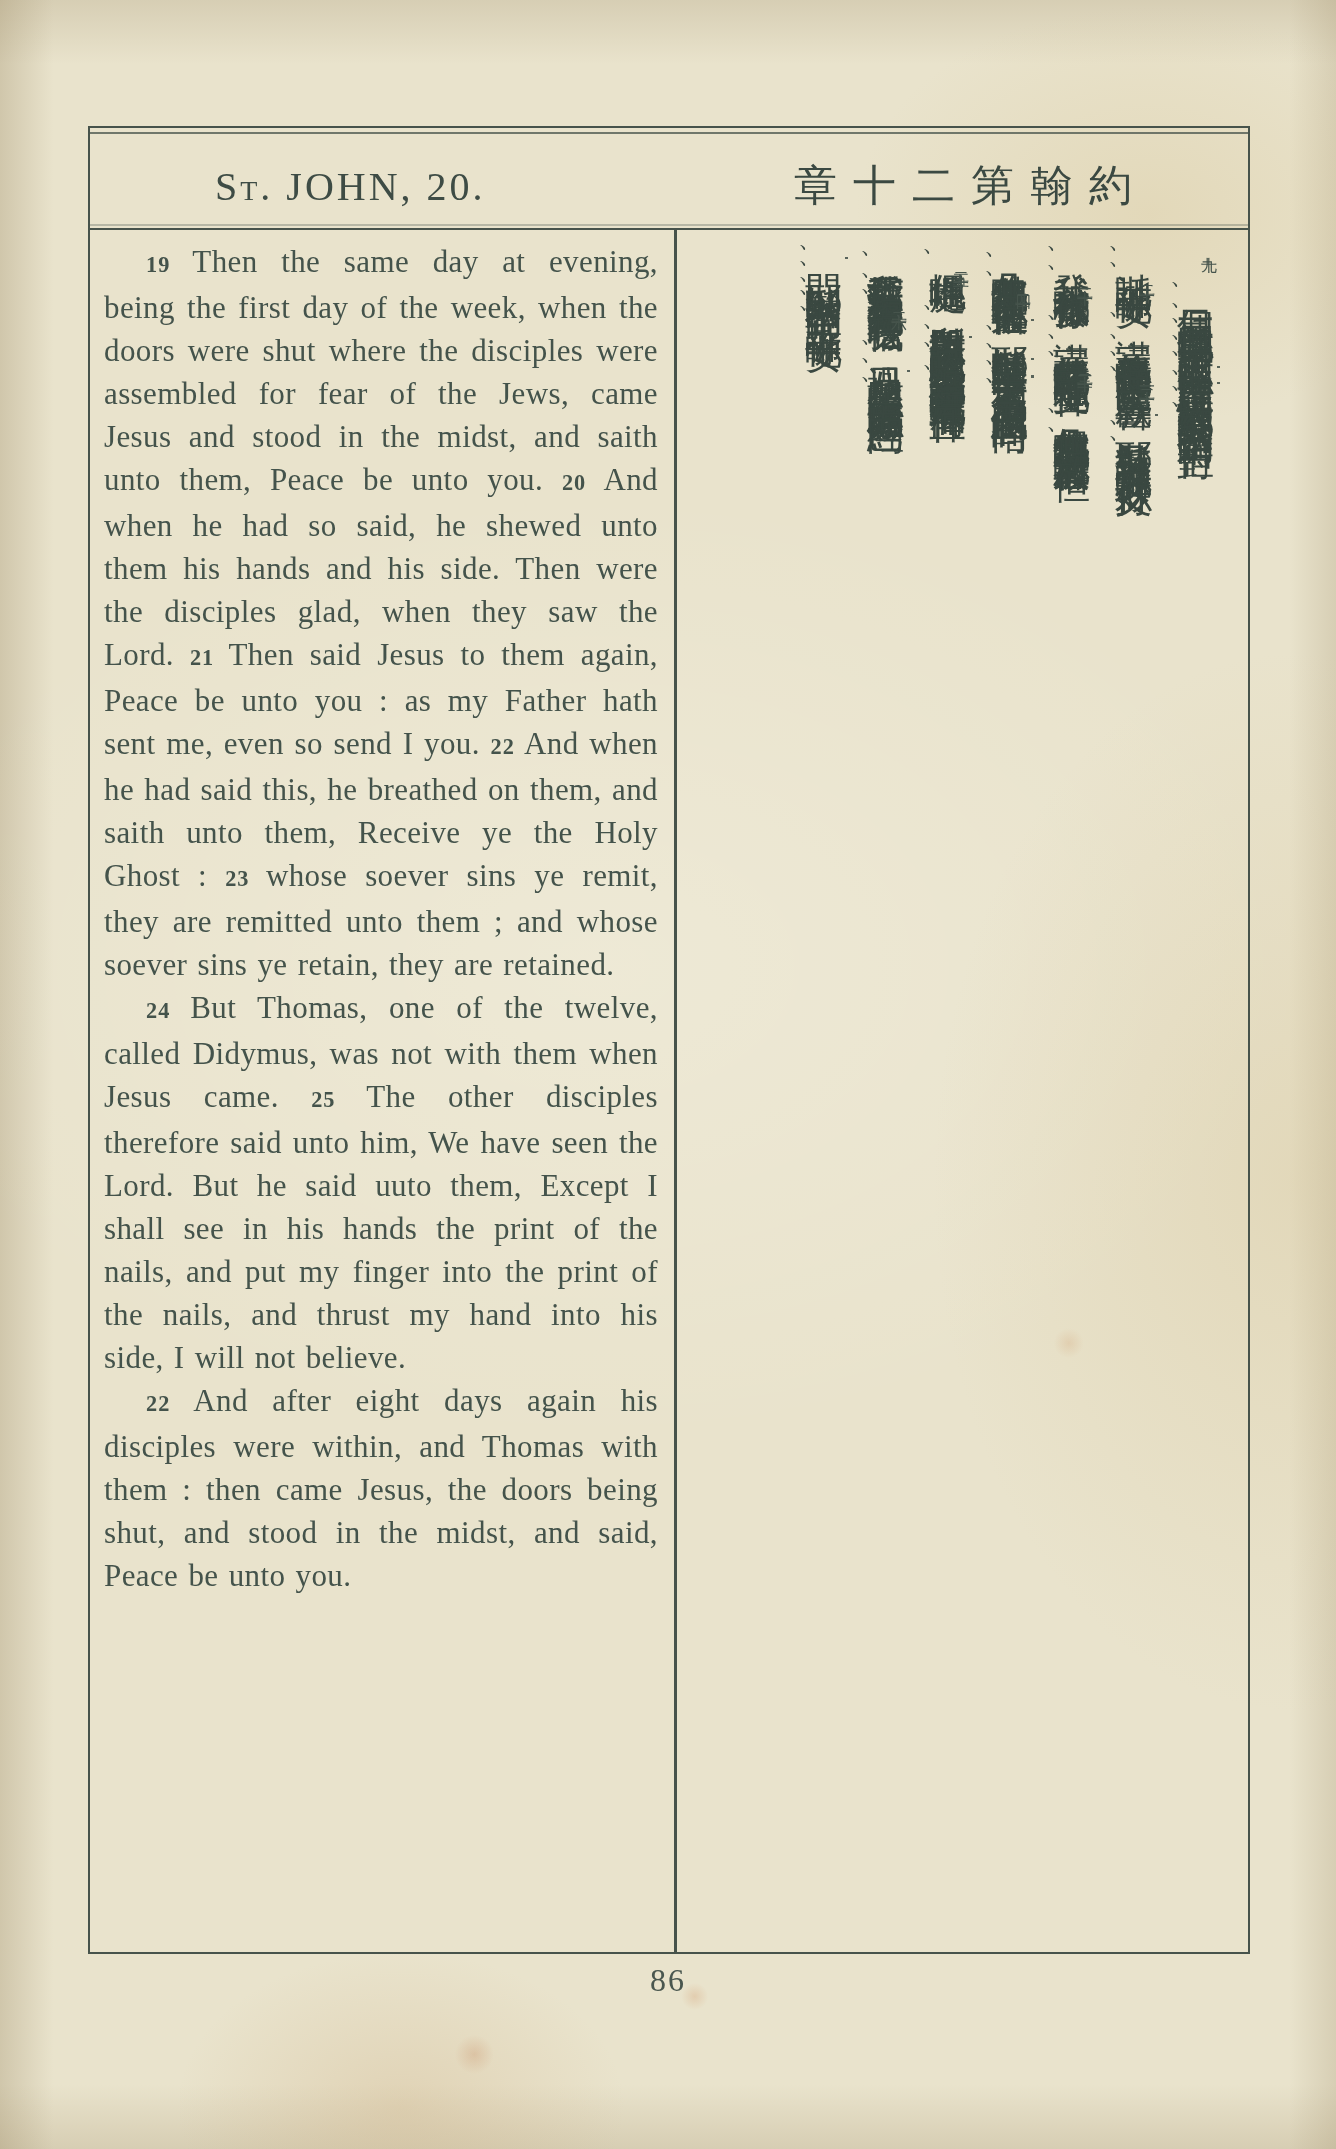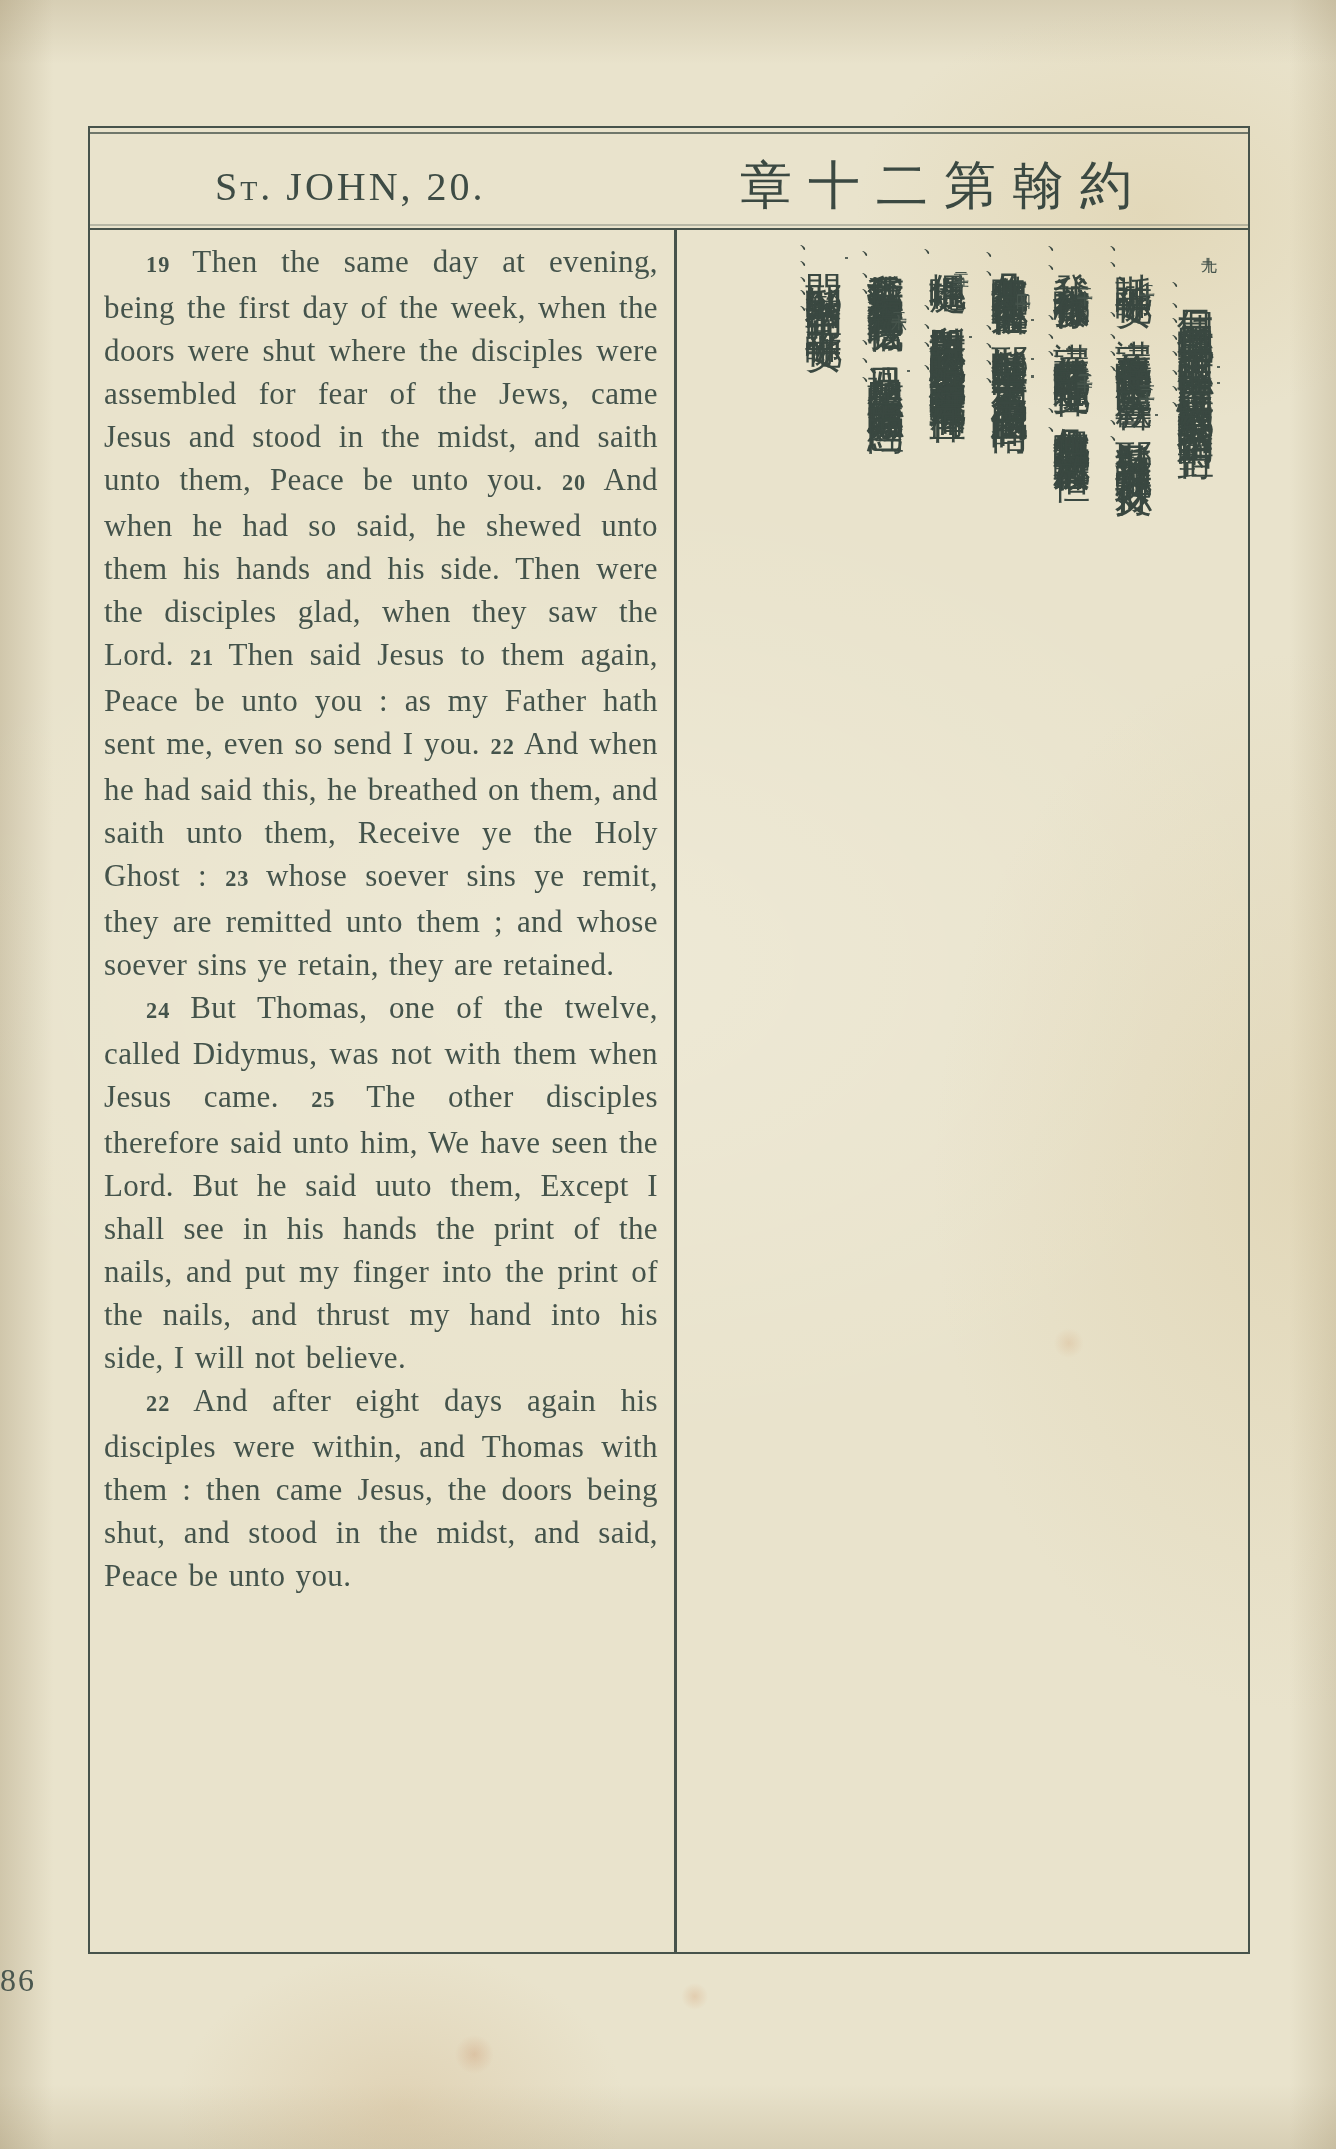--- a/index.html
+++ b/index.html
@@ -29,21 +29,21 @@
   }
   .header{
     position:absolute; left:0; right:0; top:0; height:116px;
     display:flex; align-items:center; justify-content:space-between;
     padding:0 100px 0 125px; box-sizing:border-box;
   }
   .en-title{
     font-size:40px; letter-spacing:3px; font-variant:small-caps; color:#3e4c45;
   }
   .zh-title{
-    font-size:52px; letter-spacing:16px; color:#3b4942;
+    font-size:43px; letter-spacing:16px; color:#3b4942;
   }
   .header-rule{
     position:absolute; left:-2px; right:-2px; top:100px;
     border-top:2.5px solid #47534b;
     box-shadow:0 -4px 0 rgba(71,83,75,0.30);
   }
   .body{
     position:absolute; left:0; right:0; top:102px; bottom:0;
   }
   .english{
@@ -76,21 +76,21 @@
   .punct{
     display:inline-block; inline-size:12px; font-size:24px; line-height:1;
     position:relative; left:-13px; top:-2px; letter-spacing:0;
   }
   .vmark{
     display:inline-block; inline-size:36px; font-size:16px; line-height:1.15;
     letter-spacing:0; position:relative; left:14px; color:#46544c;
   }
   .pn{ border-right:3px solid rgba(64,78,70,0.85); }
   .pageno{
-    position:absolute; left:0; top:1962px; width:1336px; 
+    position:absolute; left:0; top:1962px; width:1336px; text-align:center;
     font-size:32px; letter-spacing:2px; color:#4a574f;
   }
 </style>
 </head>
 <body>
 
 <div class="frame">
   <div class="header">
     <span class="en-title">St. JOHN, 20.</span>
     <span class="zh-title cjk">章十二第翰約</span>

